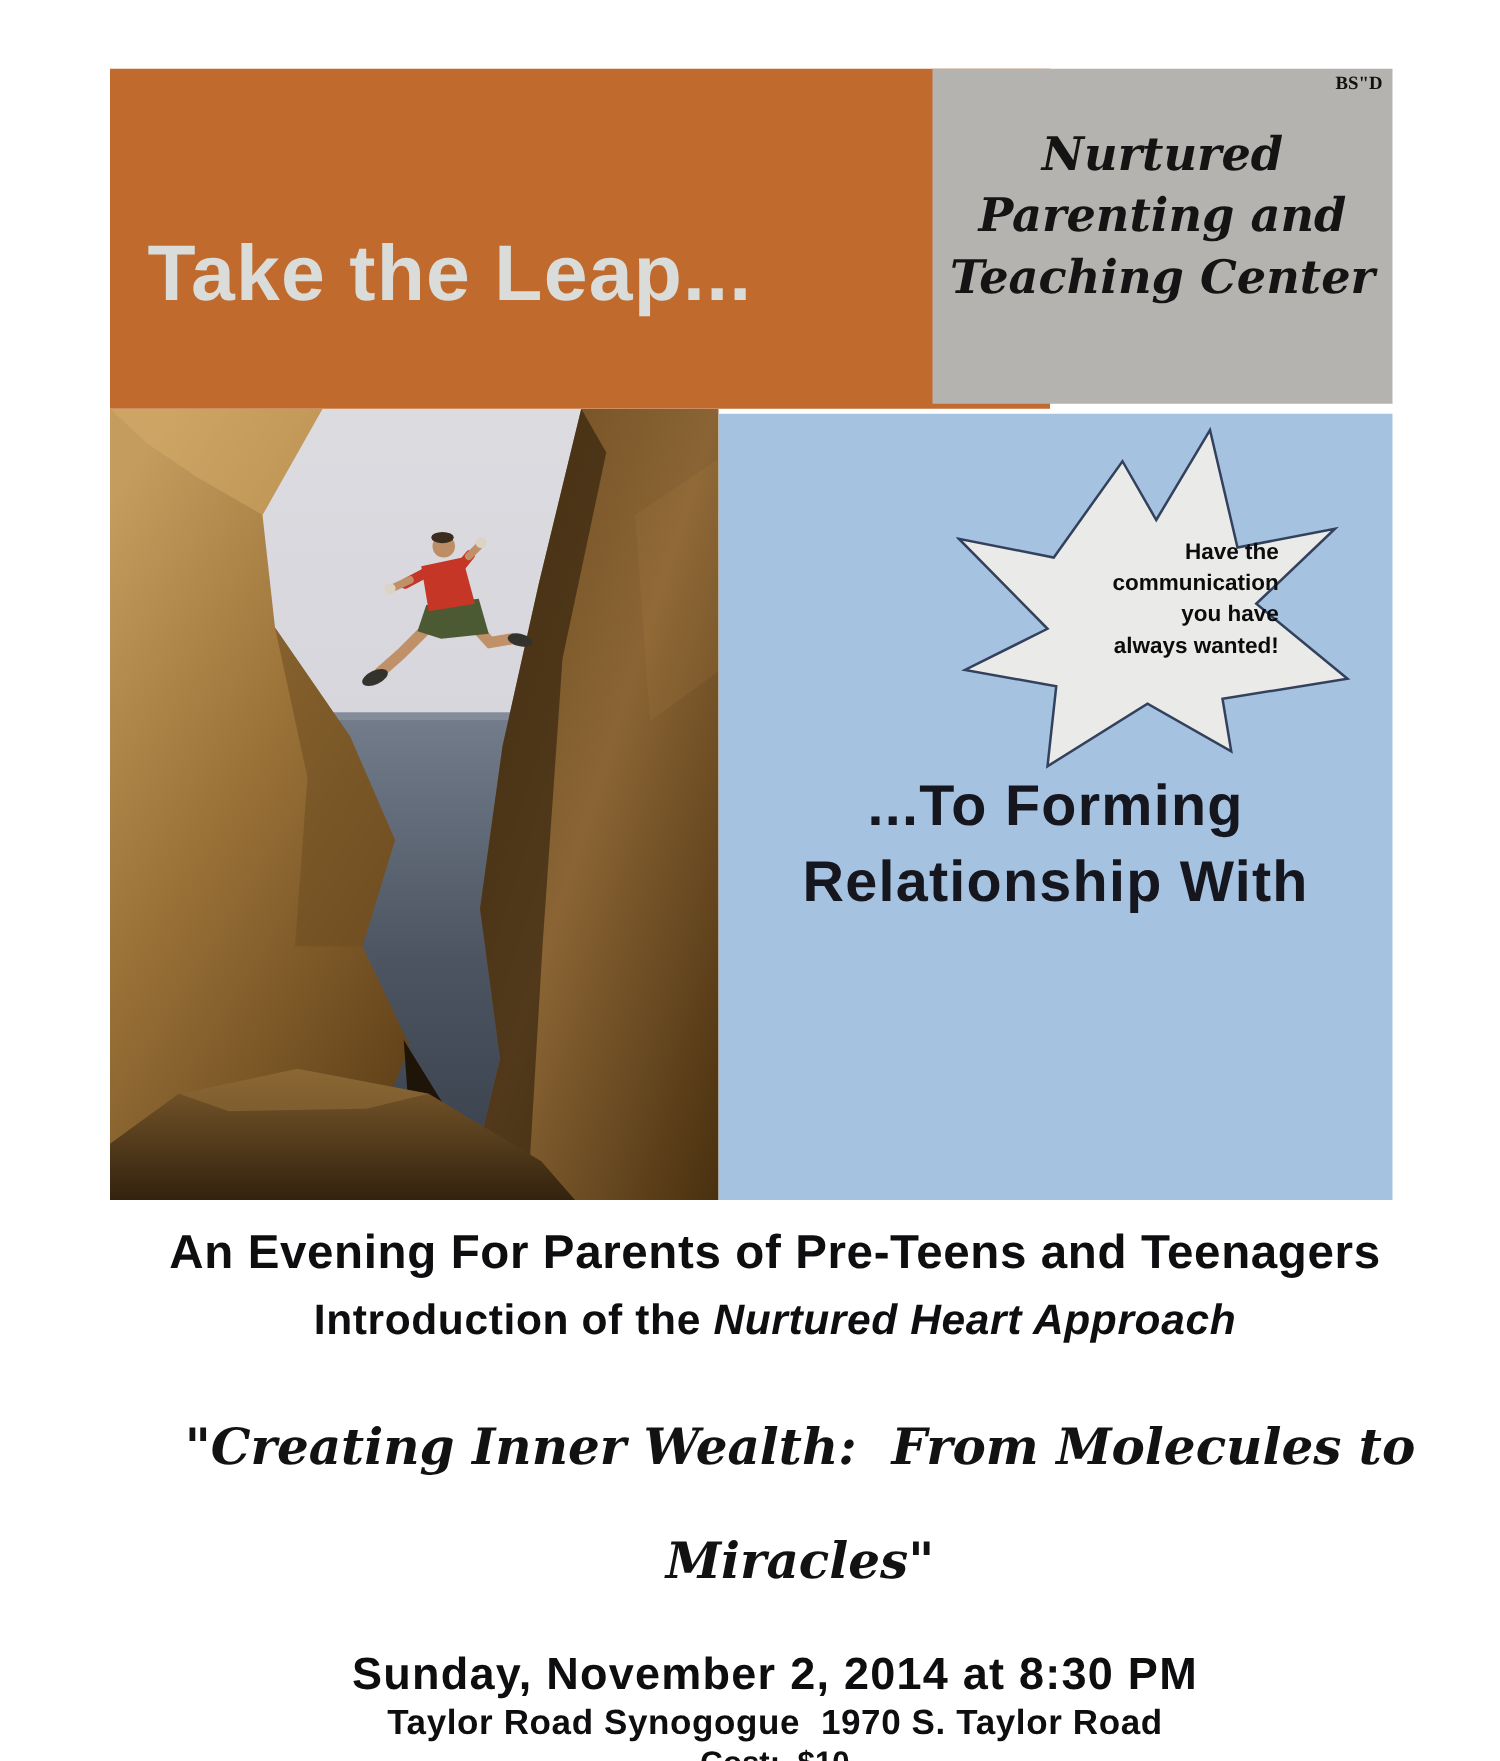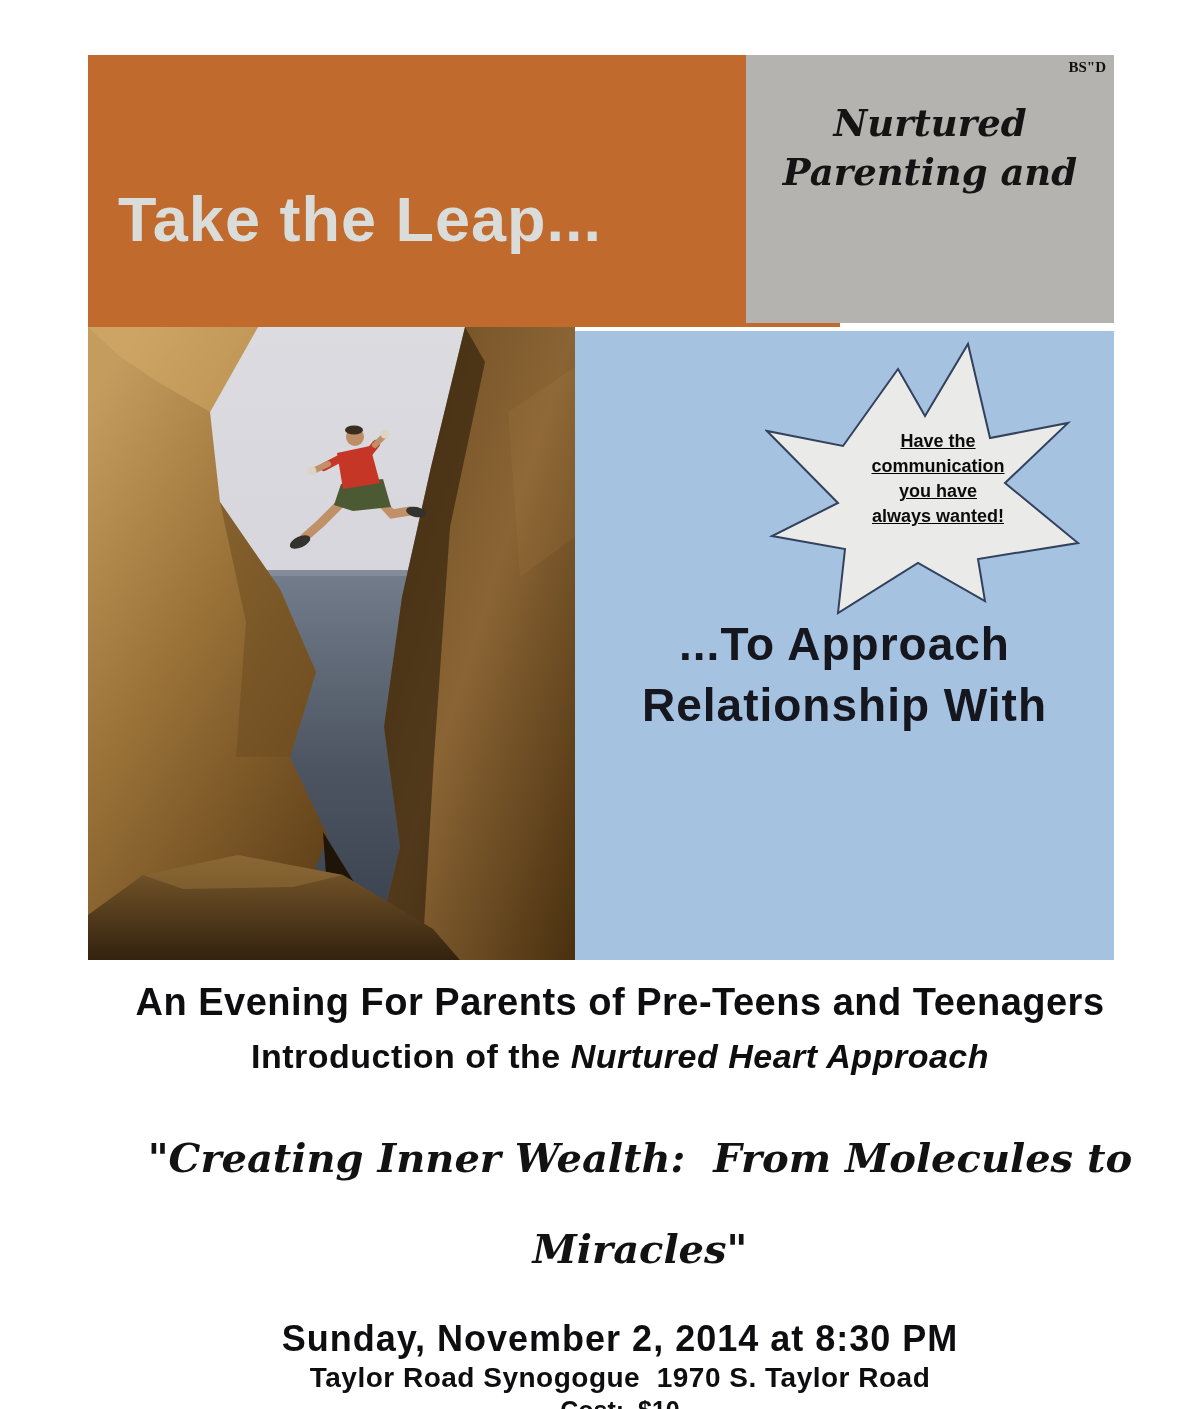--- a/index.html
+++ b/index.html
@@ -54,22 +54,21 @@
     position: absolute; left: 575px; top: 331px;
     width: 539px; height: 629px;
     background: #a5c2e0;
   }
   .starburst {
     position: absolute; left: 190px; top: 10px;
     width: 320px; height: 300px;
   }
   .star-text {
     position: absolute; left: 88px; top: 88px; width: 170px;
-    text-align: center;
-    text-decoration: underline;
+    text-align: right;
   }
   .star-line {
     font-size: 18px; font-weight: bold; color: #0c0c0c;
     line-height: 25px; white-space: pre-wrap;
   }
   .message-text {
     position: absolute; left: 0; top: 283px; width: 100%;
     text-align: center;
   }
   .message-line {
@@ -111,20 +110,21 @@
 <div class="flyer">
 
   <div class="banner">
     <div class="banner-title">Take the Leap...</div>
   </div>
 
   <div class="presenter">
     <div class="bsd">BS"D</div>
     <div class="presenter-line">Nurtured</div>
     <div class="presenter-line">Parenting and</div>
+    <div class="presenter-line">Teaching Center</div>
   </div>
 
   <div class="photo">
     <svg width="487" height="633" viewBox="0 0 487 633">
       <defs>
         <linearGradient id="sky" x1="0" y1="0" x2="0" y2="1">
           <stop offset="0" stop-color="#dcdbe0"></stop>
           <stop offset="1" stop-color="#cdced6"></stop>
         </linearGradient>
         <linearGradient id="sea" x1="0" y1="0" x2="0" y2="1">
@@ -190,21 +190,21 @@
         <polygon points="133,28 160,75 203,3 225,97 303,82 240,142 313,202 213,218 220,260 153,222 73,272 80,208 7,195 73,162 2,90 78,105" fill="#eaeae8" stroke="#33415c" stroke-width="2" stroke-linejoin="miter"></polygon>
       </svg>
       <div class="star-text">
         <div class="star-line">Have the</div>
         <div class="star-line">communication</div>
         <div class="star-line">you have</div>
         <div class="star-line">always wanted!</div>
       </div>
     </div>
     <div class="message-text">
-      <div class="message-line">...To Approach</div>
+      <div class="message-line">...To Forming</div>
       <div class="message-line">Relationship With</div>
     </div>
   </div>
 
   <div class="details">
     <div class="heading">An Evening For Parents of Pre-Teens and Teenagers</div>
     <div class="subheading"><span>Introduction of the </span><span class="it">Nurtured Heart Approach</span></div>
     <div class="quote">
       <div class="quote-line">"Creating Inner Wealth:  From Molecules to</div>
       <div class="quote-line">Miracles"</div>

